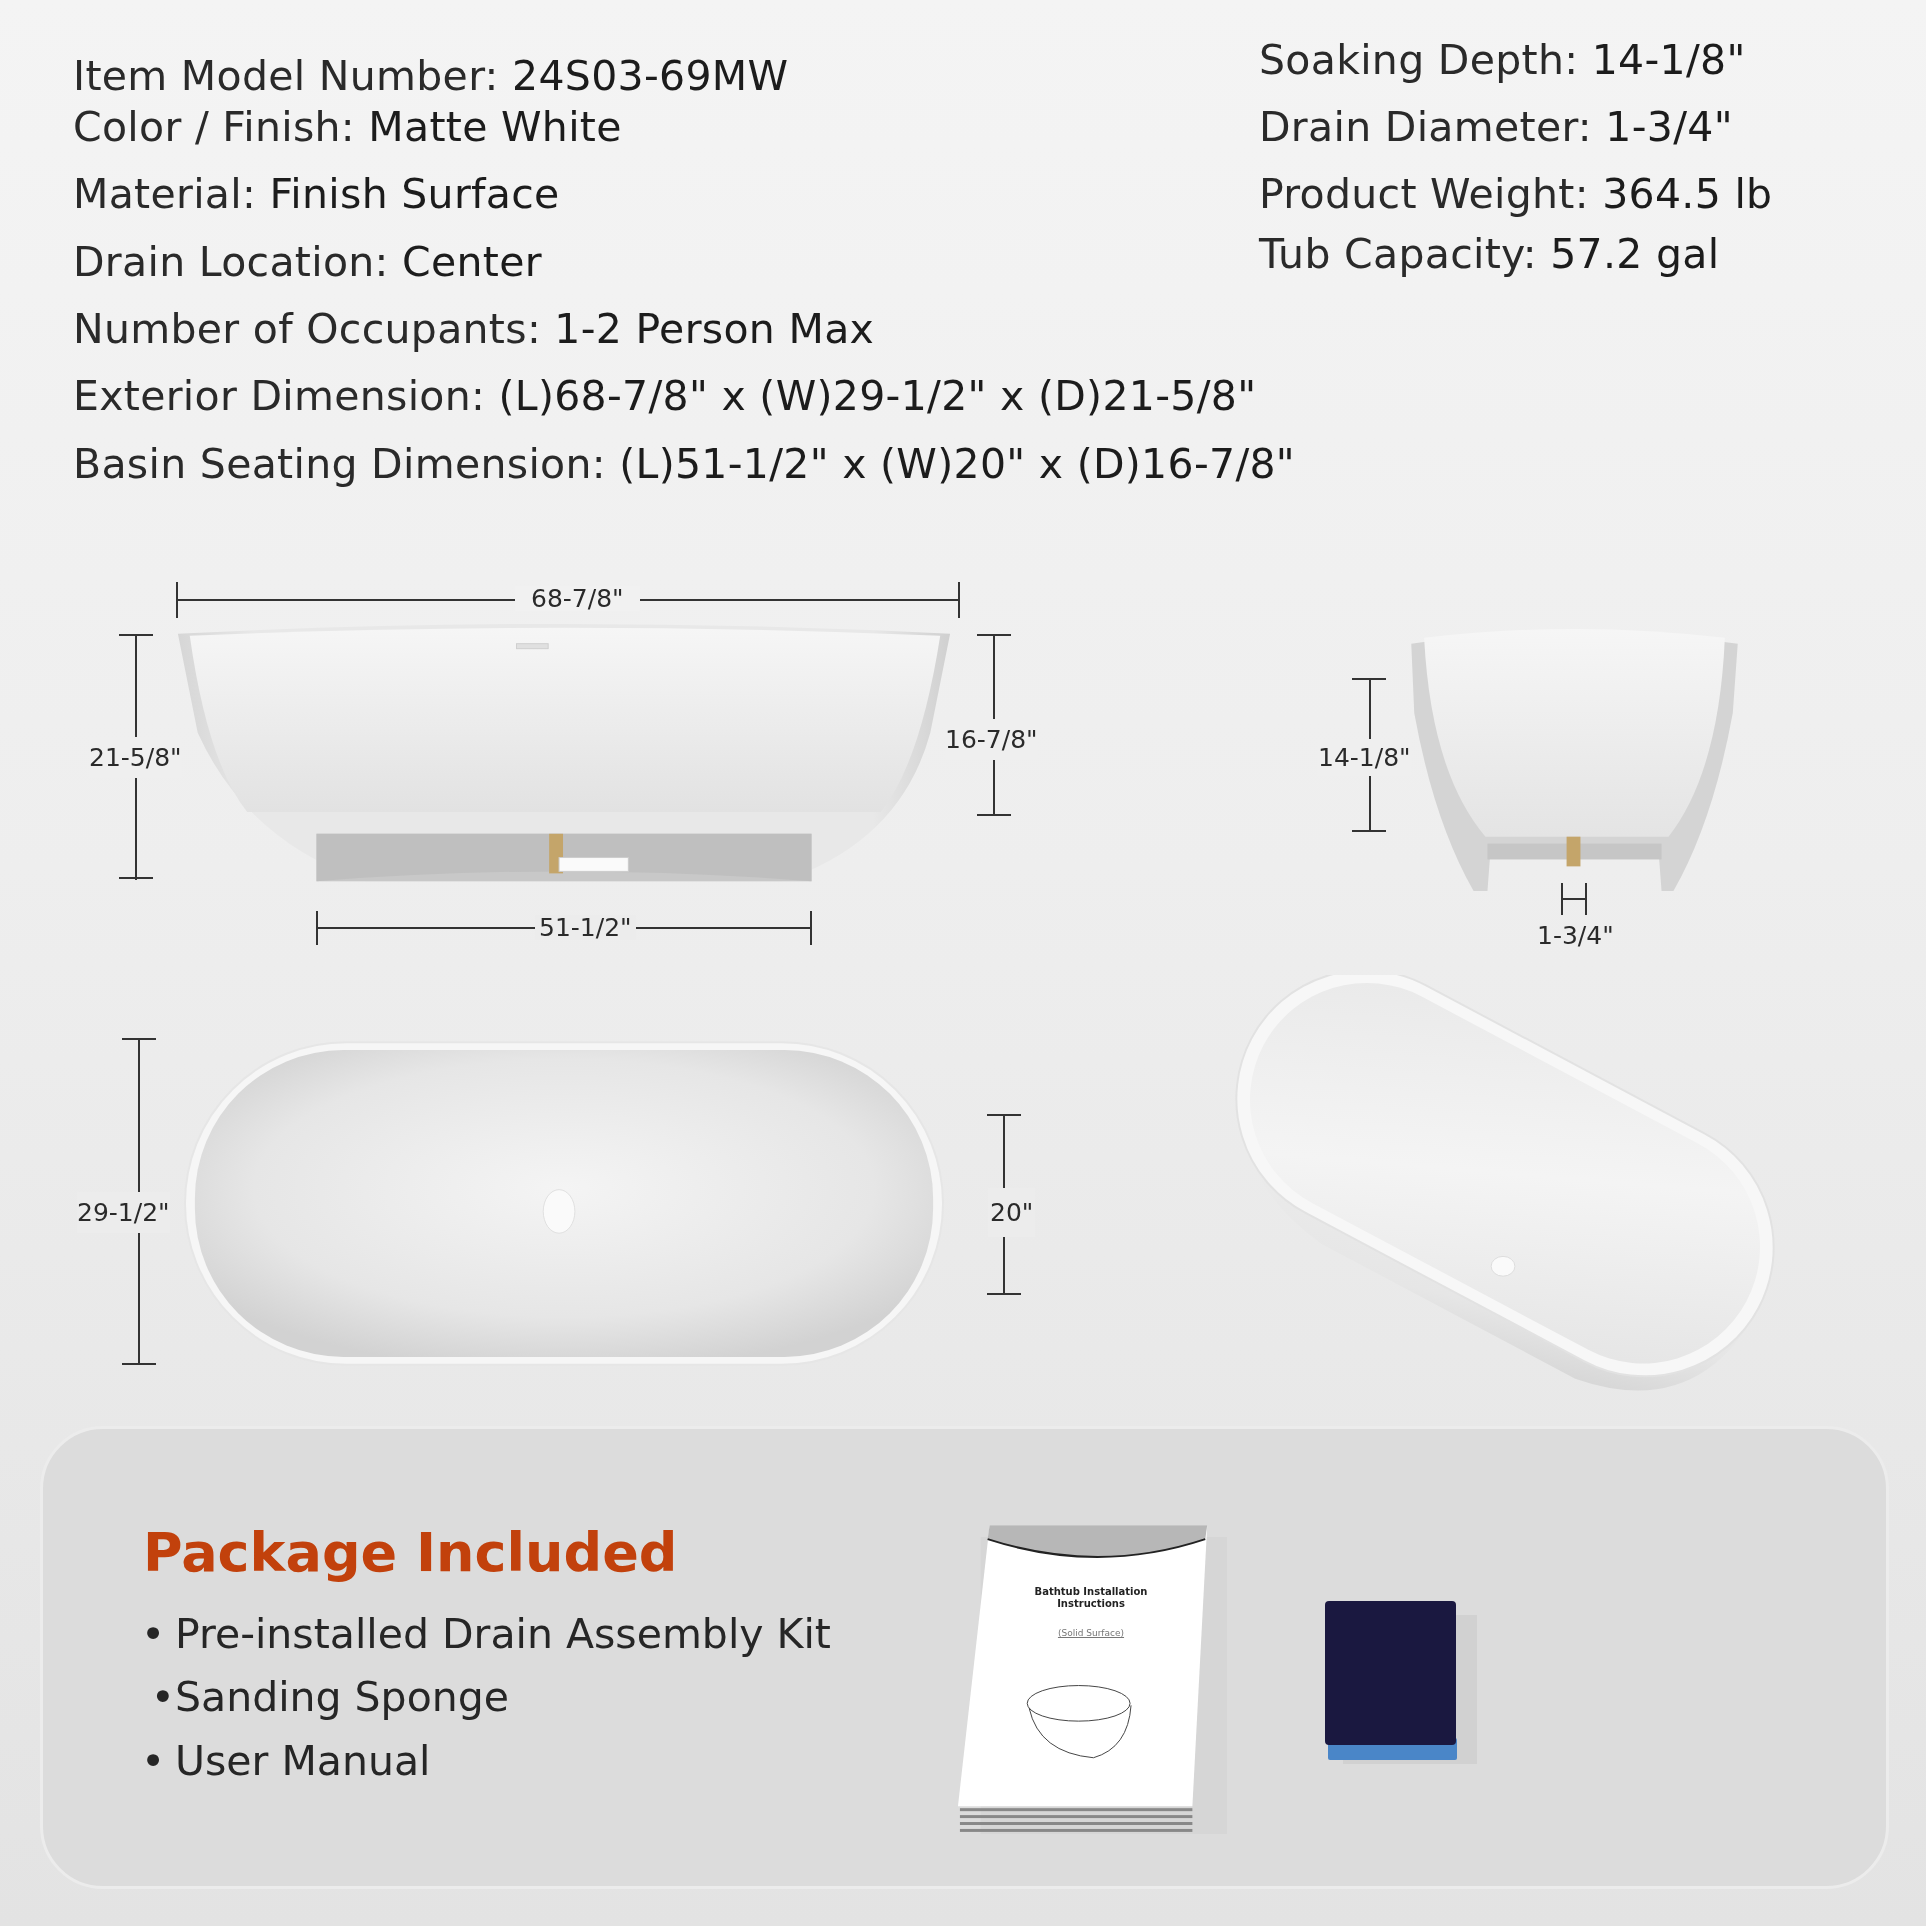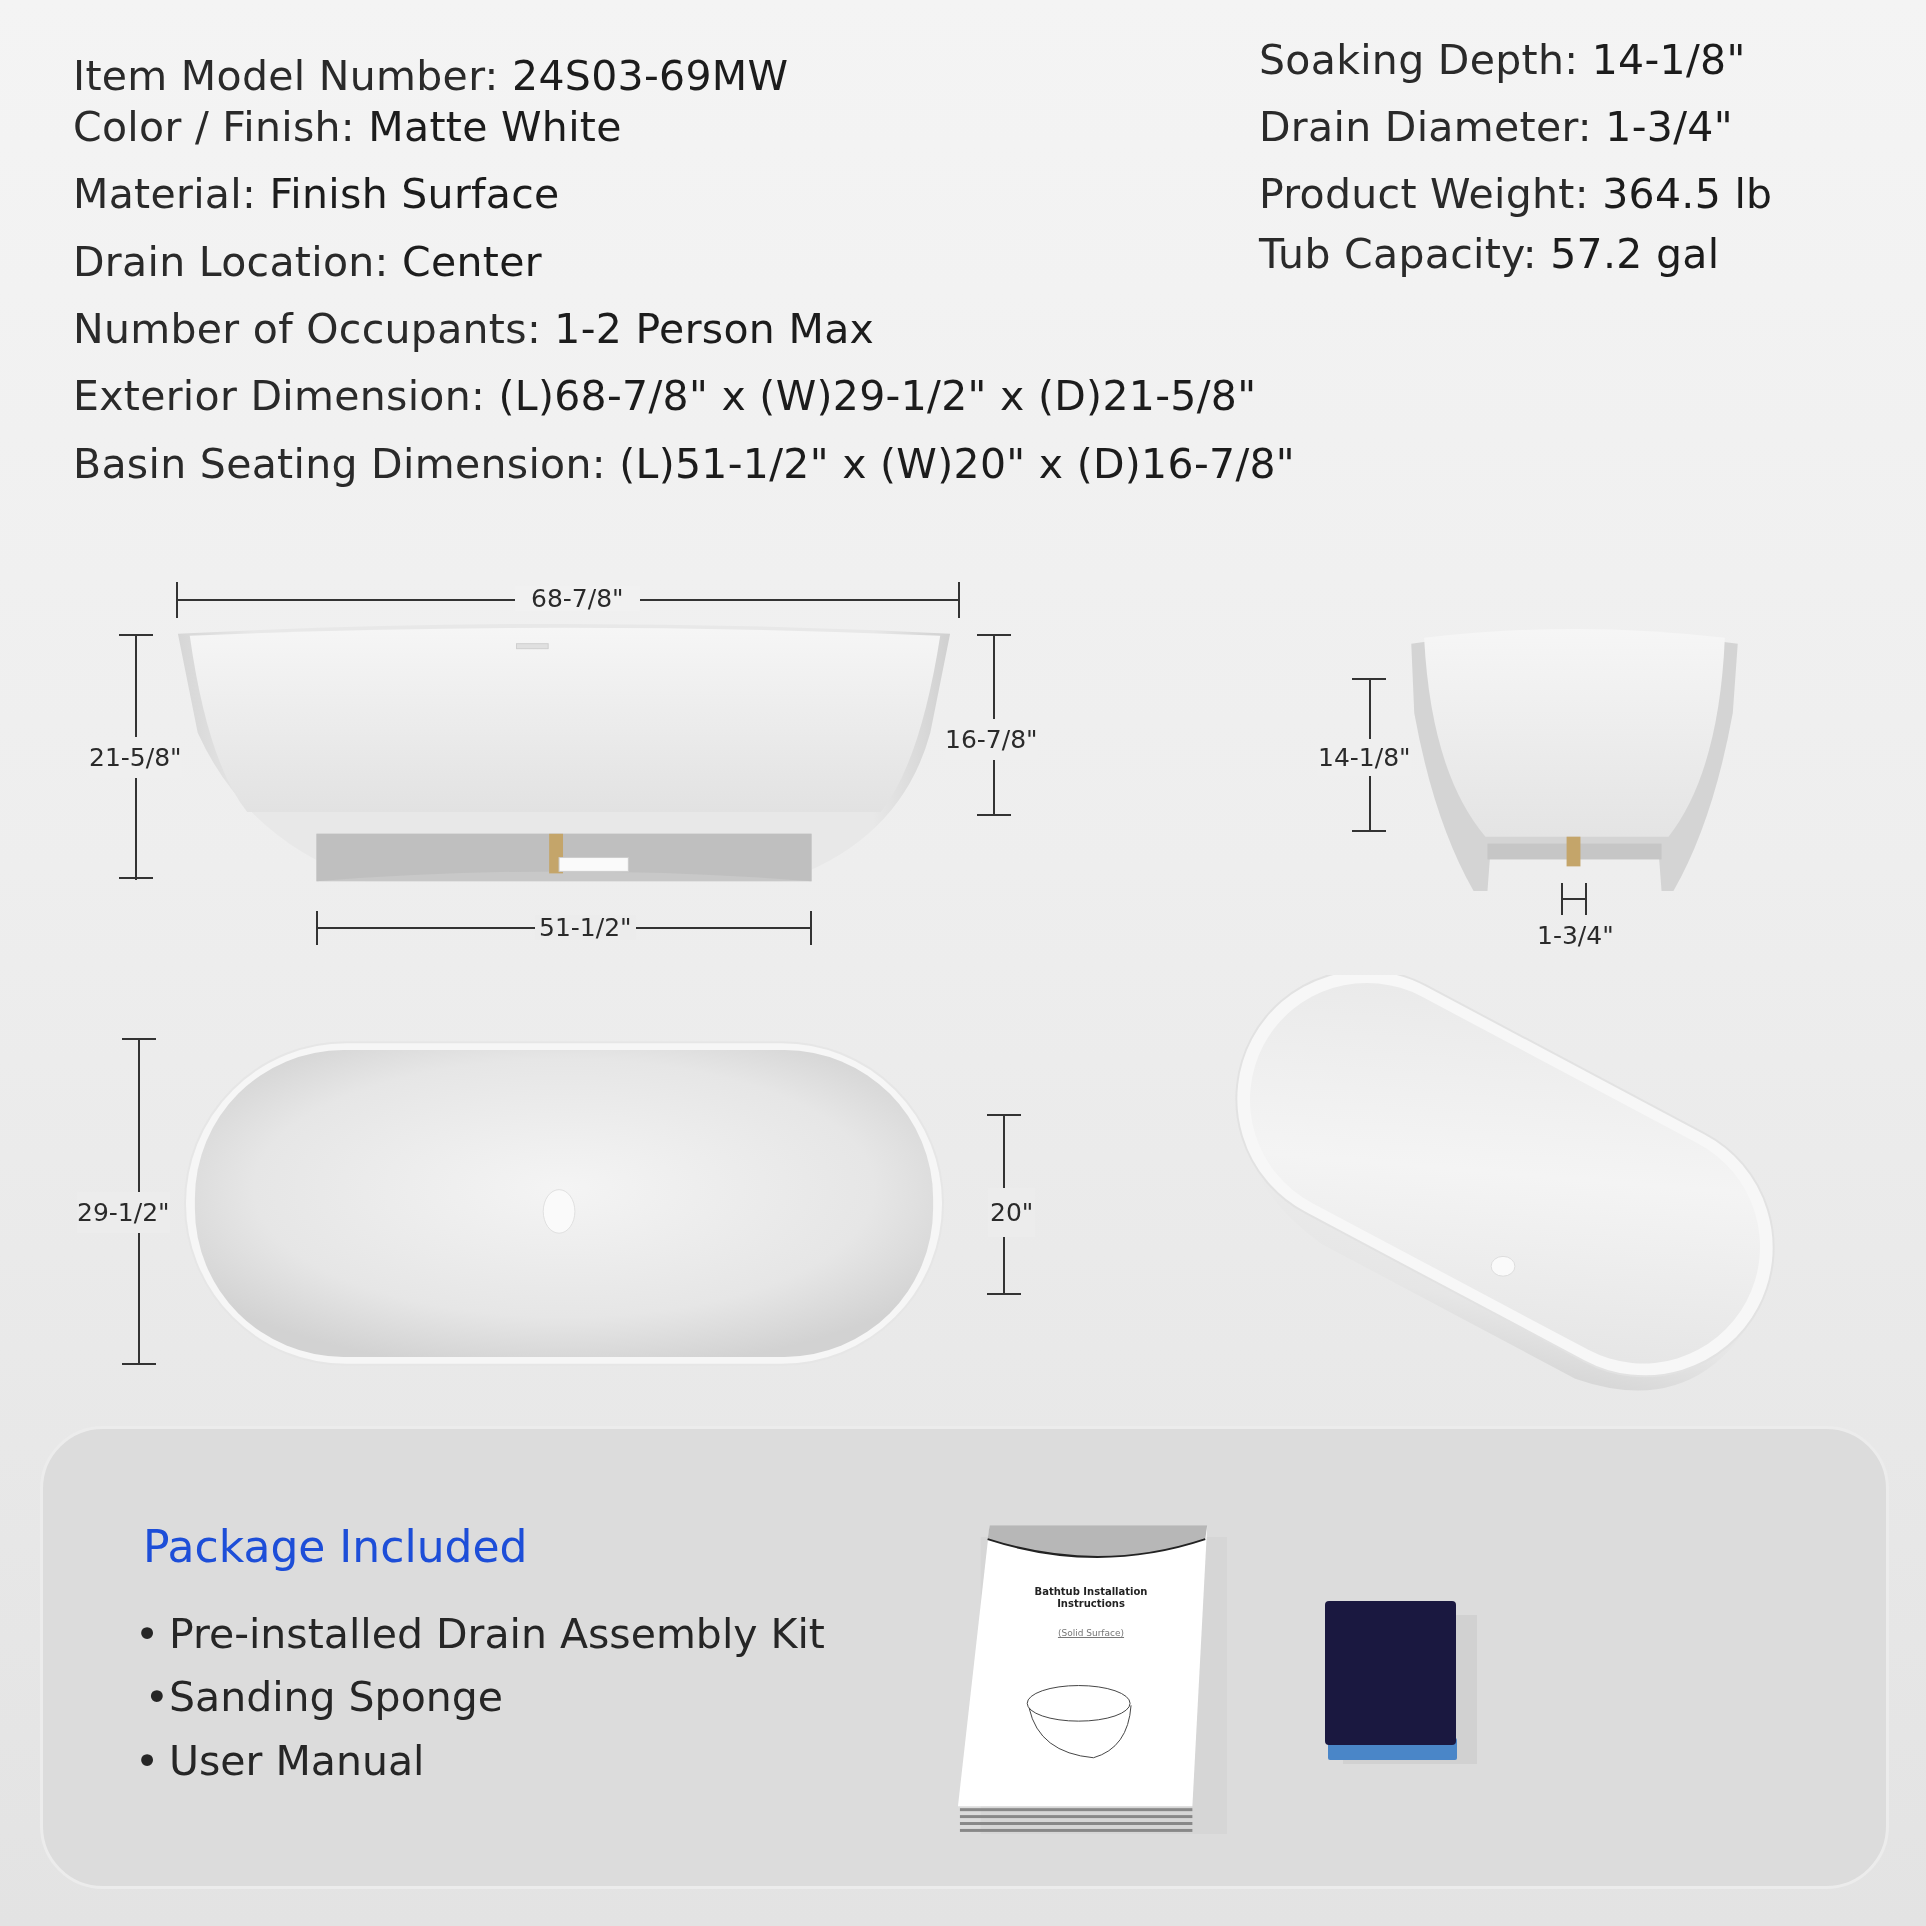--- a/index.html
+++ b/index.html
@@ -36,24 +36,24 @@
     position: absolute;
     left: 40px; top: 1426px;
     width: 1849px; height: 463px;
     border-radius: 63px;
     background: #dcdcdc;
     border: 3px solid #ececec;
   }
   .pkg-title {
     position: absolute; left: 143px; top: 1521px;
     font-family: "DejaVu Sans", sans-serif;
-    font-weight: normal; font-size: 44px; color: #1d4ed8;
+    font-weight: bold; font-size: 54px; color: #c2410c;
   }
   .pkg-item {
-    position: absolute; left: 135px;
+    position: absolute; left: 141px;
     font-family: "DejaVu Sans", sans-serif;
     font-size: 41px; color: #262626;
     white-space: nowrap;
   }
   .pkg-item .bullet { display: inline-block; width: 34px; }
 
   .manual {
     position: absolute; left: 955px; top: 1525px;
     width: 272px; height: 307px;
   }

